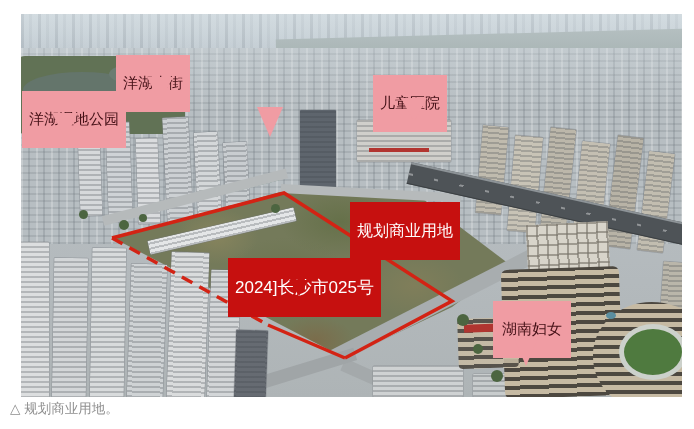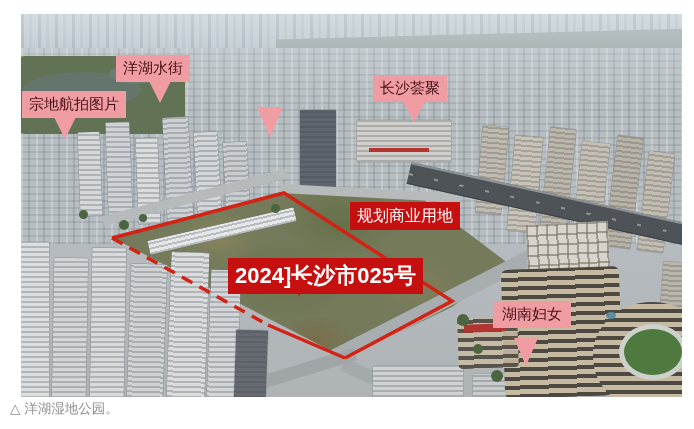--- a/index.html
+++ b/index.html
@@ -42,24 +42,24 @@
       radial-gradient(55px 35px at 52% 88%,rgba(130,95,60,.50),rgba(0,0,0,0) 70%);}
   .stripe-bldg{position:absolute;
     background-image:repeating-linear-gradient(0deg,#4d4840 0 4px,#c6baa3 4px 9px);}
   .lattice{position:absolute;background-color:#d8d4ca;
     background-image:
       repeating-linear-gradient(90deg,rgba(120,115,105,.6) 0 2px,rgba(0,0,0,0) 2px 10px),
       repeating-linear-gradient(0deg,rgba(120,115,105,.6) 0 2px,rgba(0,0,0,0) 2px 10px);}
   .tree{position:absolute;border-radius:50%;background:#4c6540;}
   .svgov{position:absolute;left:0;top:0;pointer-events:none;}
   
-  .lbl{position:absolute;white-space:nowrap;line-height:1.25;padding:4px 7px;}
+  .lbl{position:absolute;white-space:nowrap;line-height:1.25;padding:19px 7px;}
   .lbl-pink{background:#f09ca3;color:#441016;font-size:15px;}
   .lbl-red{background:#c6100f;color:#ffffff;font-size:16px;}
-  .lbl-red.bold{font-weight:700;font-size:22px;}
+  .lbl-red.bold{font-weight:400;font-size:17px;}
   .lbl-center{text-align:center;white-space:normal;}
   .ptr{position:absolute;width:0;height:0;border-left:13px solid rgba(0,0,0,0);border-right:13px solid rgba(0,0,0,0);}
   .ptr-pink{border-top-color:#f09ca3;border-top-style:solid;}
   .ptr-red{border-left-width:10px;border-right-width:10px;border-top:16px solid #c6100f;}
   .caption{position:absolute;left:10px;top:400px;font-size:13.5px;color:#8f8f8f;}
 </style>
 </head>
 <body>
 
 <div class="page">
@@ -131,37 +131,37 @@
     <div class="tree" style="left:436px;top:300px;width:12px;height:12px;"></div>
     <div class="tree" style="left:452px;top:330px;width:10px;height:10px;"></div>
     <div class="tree" style="left:470px;top:356px;width:12px;height:12px;"></div>
     <div class="tree" style="left:58px;top:196px;width:9px;height:9px;"></div>
 
     <svg class="svgov" width="661" height="383" viewBox="0 0 661 383">
       <path d="M91,224 L263,179 L431,287 L324,344 M247,311 L324,344" fill="none" stroke="#d32314" stroke-width="3.5" stroke-linejoin="miter"></path>
       <path d="M91,224 L247,311" fill="none" stroke="#d32314" stroke-width="3.5" stroke-dasharray="12 8"></path>
     </svg>
 
-    <div class="lbl lbl-pink" style="left:1px;top:77px;">宗地航拍图片</div>
+    <div class="lbl lbl-pink" style="left:1px;top:77px;">洋湖湿地公园</div>
     <div class="ptr ptr-pink" style="left:31px;top:99px;border-top-width:26px;"></div>
 
     <div class="lbl lbl-pink" style="left:95px;top:41px;">洋湖水街</div>
     <div class="ptr ptr-pink" style="left:126px;top:63px;border-top-width:26px;"></div>
 
     <div class="ptr ptr-pink" style="left:236px;top:93px;border-top-width:30px;"></div>
 
-    <div class="lbl lbl-pink" style="left:352px;top:61px;">长沙荟聚</div>
+    <div class="lbl lbl-pink" style="left:352px;top:61px;">儿童医院</div>
     <div class="ptr ptr-pink" style="left:380px;top:84px;border-top-width:24px;"></div>
 
     <div class="lbl lbl-red" style="left:329px;top:188px;font-family:Liberation Serif, serif;">规划商业用地</div>
 
     <div class="lbl lbl-red bold" style="left:207px;top:244px;">2024]长沙市025号</div>
     <div class="ptr ptr-red" style="left:268px;top:266px;"></div>
 
     <div class="lbl lbl-pink lbl-center" style="left:472px;top:287px;width:64px;">
       <span style="display:block;">湖南妇女</span>
     </div>
     <div class="ptr ptr-pink" style="left:493px;top:324px;border-left-width:12px;border-right-width:12px;border-top-width:28px;"></div>
 
   </div>
 
-  <div class="caption">△ 洋湖湿地公园。</div>
+  <div class="caption">△ 规划商业用地。</div>
 </div>
 
 </body></html>

